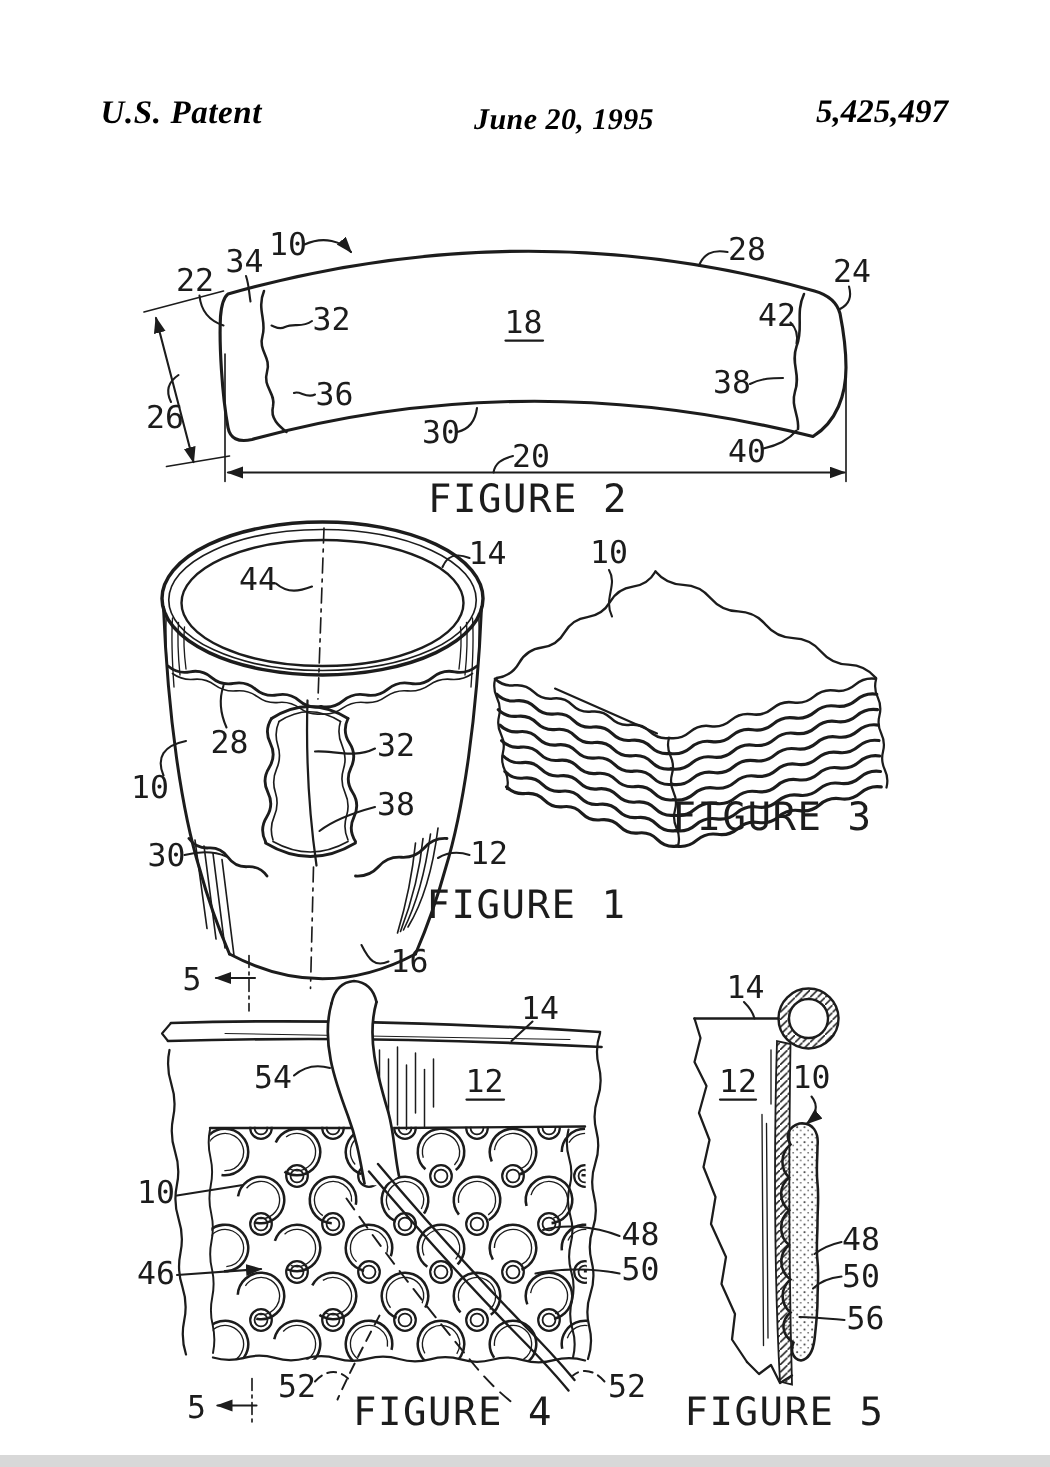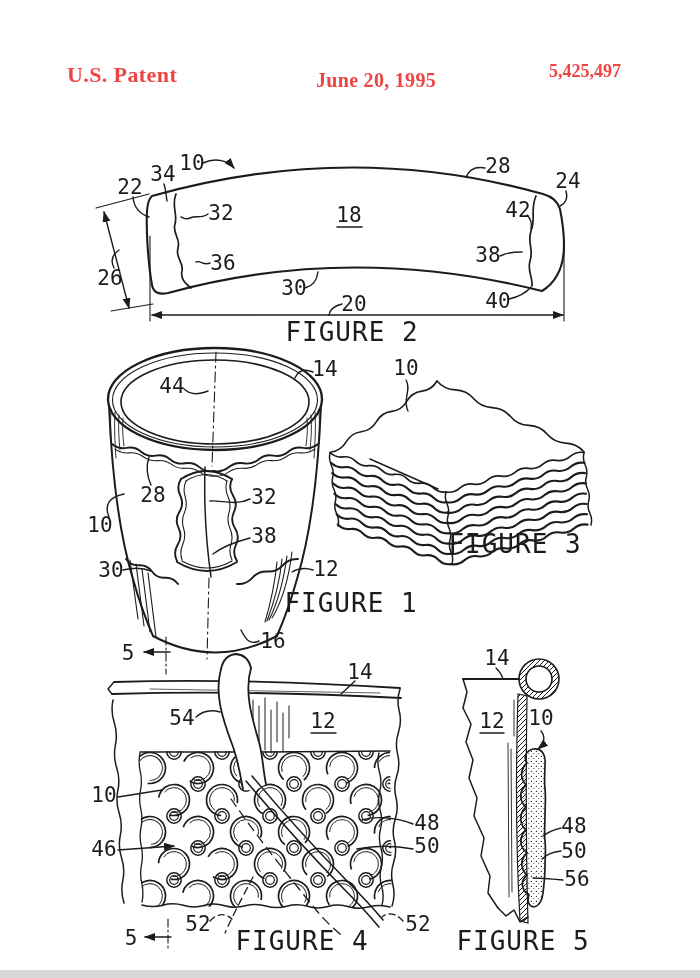--- a/index.html
+++ b/index.html
@@ -1,21 +1,21 @@
 <!DOCTYPE html>
 <html><head>
 <meta charset="utf-8">
 <style>
   html,body{margin:0;padding:0;background:#e8e8e8;}
   .page{position:relative;width:700px;height:978px;background:#ffffff;overflow:hidden;
         font-family:"Liberation Serif",serif;}
-  .hdr-item{position:absolute;color:#ef4444;white-space:nowrap;}
+  .hdr-item{position:absolute;color:#000000;white-space:nowrap;font-style:italic;}
   .hdr-title{left:67px;top:62px;font-size:22px;font-weight:bold;letter-spacing:.4px;}
   .hdr-date{left:316px;top:69px;font-size:20px;font-weight:bold;letter-spacing:.3px;}
-  .hdr-num{left:538px;top:61px;width:94px;text-align:center;font-size:18px;font-weight:bold;}
+  .hdr-num{left:538px;top:61px;width:94px;text-align:right;font-size:22px;font-weight:bold;}
   svg.fig{position:absolute;overflow:visible;}
   .k{fill:none;stroke:#1c1c1c;stroke-linecap:round;stroke-linejoin:round;}
   .wfill{fill:#ffffff;stroke:none;}
   .ref{font-family:"DejaVu Sans Mono",monospace;font-size:21px;fill:#1c1c1c;text-anchor:middle;}
   .cap{font-family:"DejaVu Sans Mono",monospace;font-size:26px;fill:#1c1c1c;text-anchor:middle;letter-spacing:1px;}
   .scan-bar{position:absolute;left:0;bottom:0;width:700px;height:8px;background:#d8d8d8;}
 </style>
 </head>
 <body>
 

